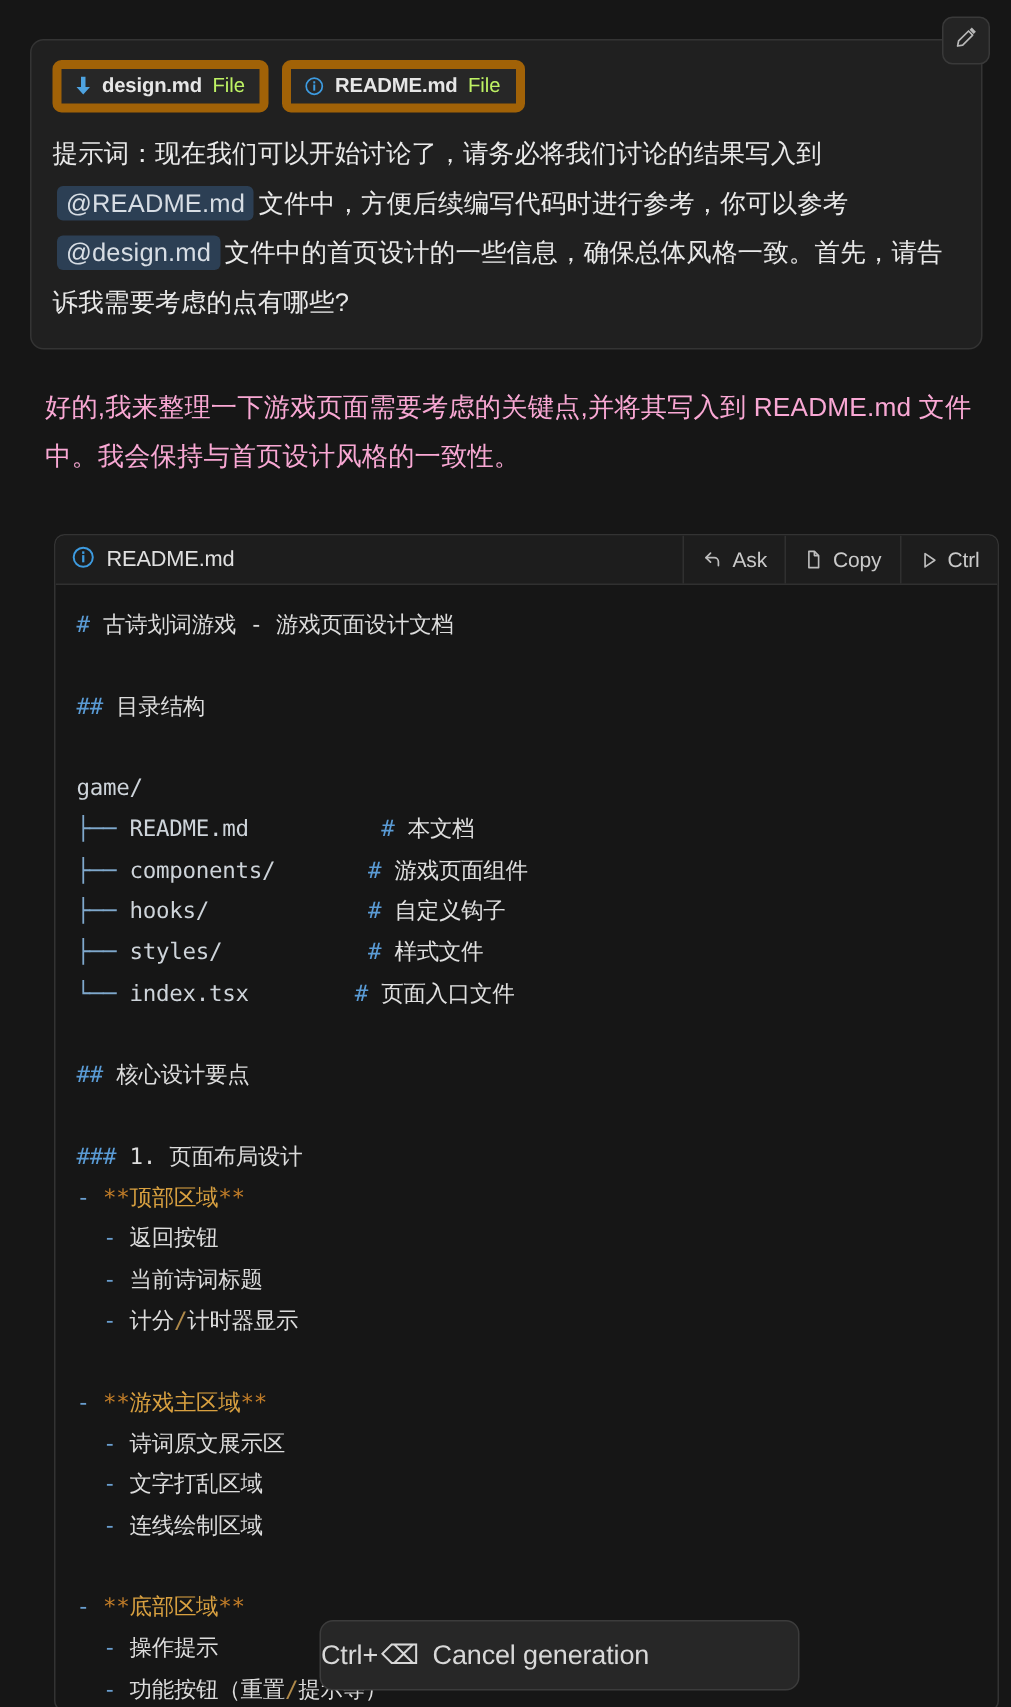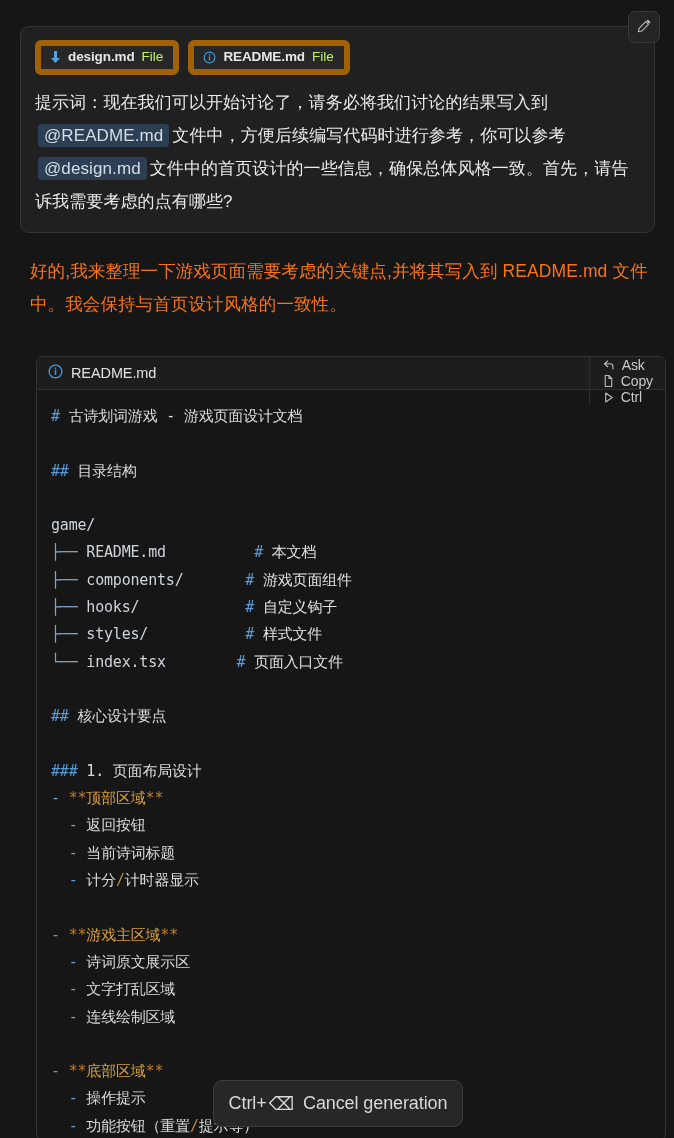--- a/index.html
+++ b/index.html
@@ -87,21 +87,21 @@
   }
 
   
   .assistant-text {
     position: absolute;
     left: 30px;
     top: 255px;
     width: 620px;
     font-size: 17.5px;
     line-height: 33px;
-    color: #f97316;
+    color: #f9a8d4;
     letter-spacing: 0.1px;
   }
 
   
   .code-block {
     position: absolute;
     left: 36px;
     top: 356px;
     width: 630px;
     border: 1px solid #333333;
@@ -122,21 +122,21 @@
     display: flex;
     align-items: center;
     gap: 8px;
     padding-left: 11px;
     flex: 1;
     font-size: 14.5px;
     color: #e0e0e0;
     letter-spacing: -0.1px;
   }
 
-  .code-actions { display: flex; flex-direction: column; }
+  .code-actions { display: flex; }
 
   .code-action {
     display: flex;
     align-items: center;
     gap: 6px;
     padding: 0 12px;
     border-left: 1px solid #303030;
     font-size: 14px;
     color: #c9c9c9;
     letter-spacing: -0.1px;
@@ -162,28 +162,28 @@
   .dash  { color: #6a9fd0; }
   .txt   { color: #dcdcdc; }
   .cmt   { color: #e0e0e0; }
   .slash { color: #b08a4a; }
 
   
   .cancel-pill {
     position: absolute;
     left: 213px;
     top: 1080px;
-    width: 250px;
+    width: 320px;
     height: 47px;
     background: #272727;
     border: 1px solid #3c3c3c;
     border-radius: 9px;
     display: flex;
     align-items: center;
-    justify-content: center;
+    justify-content: flex-start;
     gap: 9px;
     font-size: 18px;
     color: #d8d8d8;
     letter-spacing: -0.1px;
   }
   .cancel-pill .kbd { display: inline-flex; align-items: center; gap: 2px; }
 </style>
 </head>
 <body>
 

